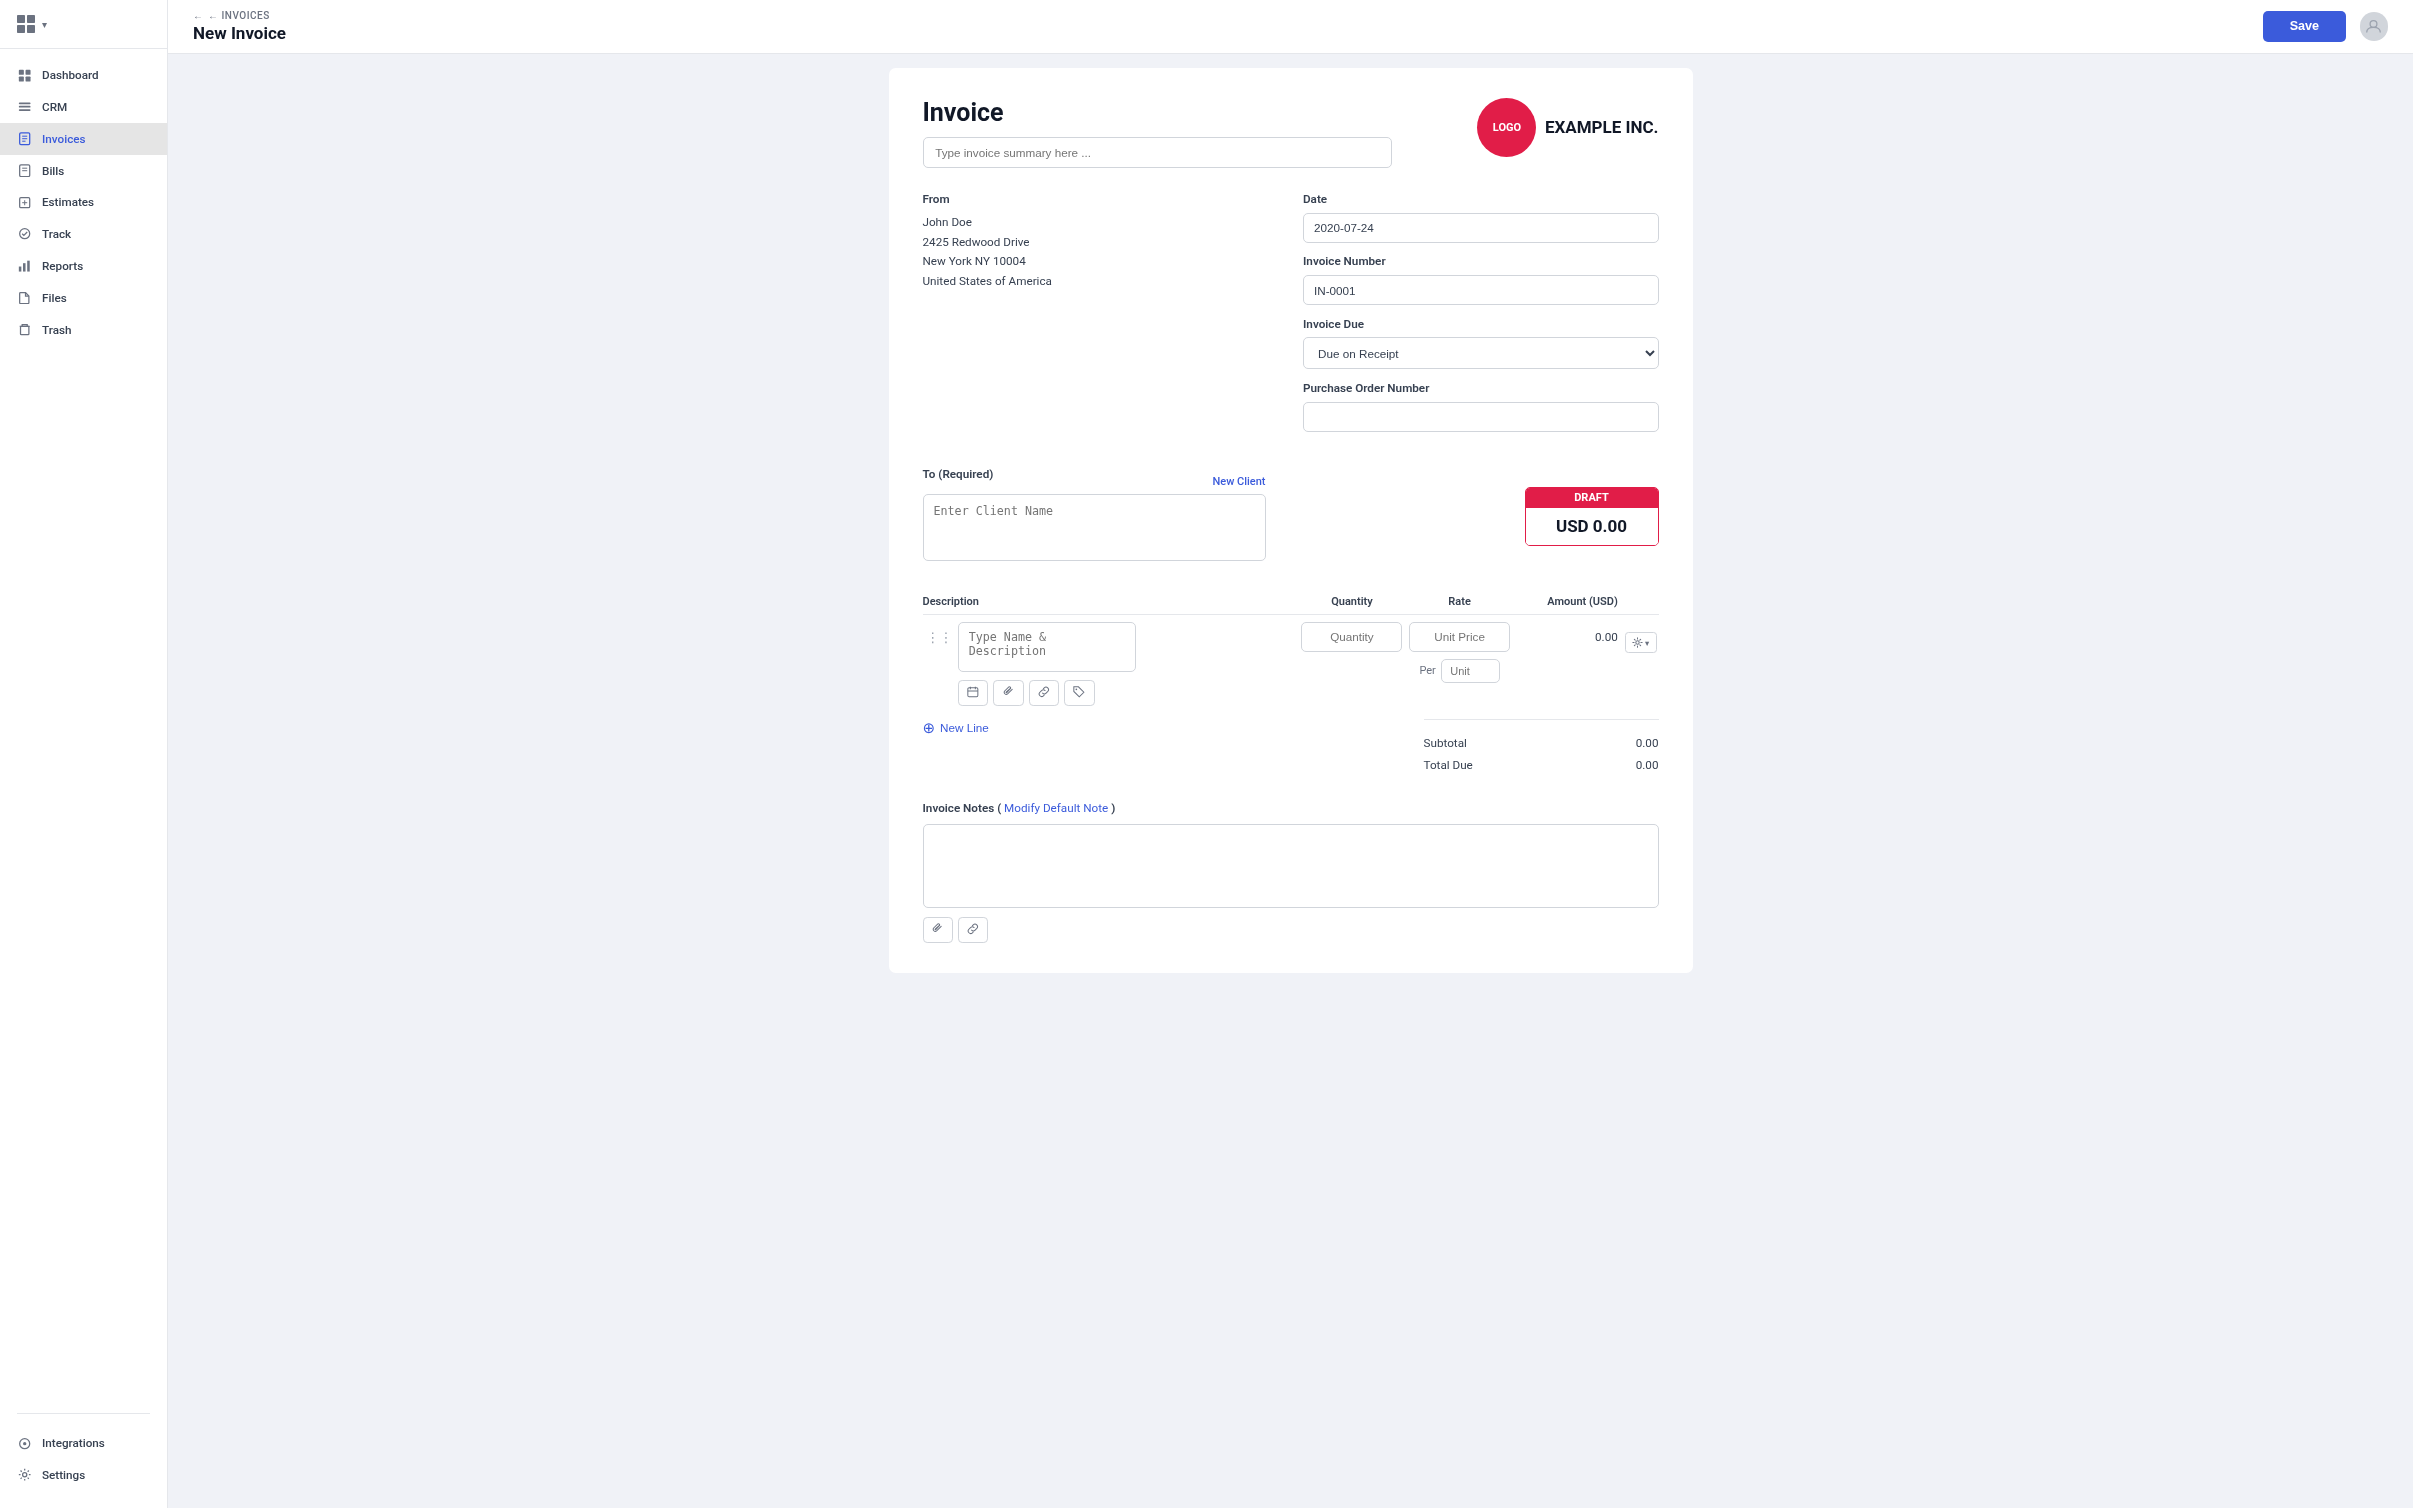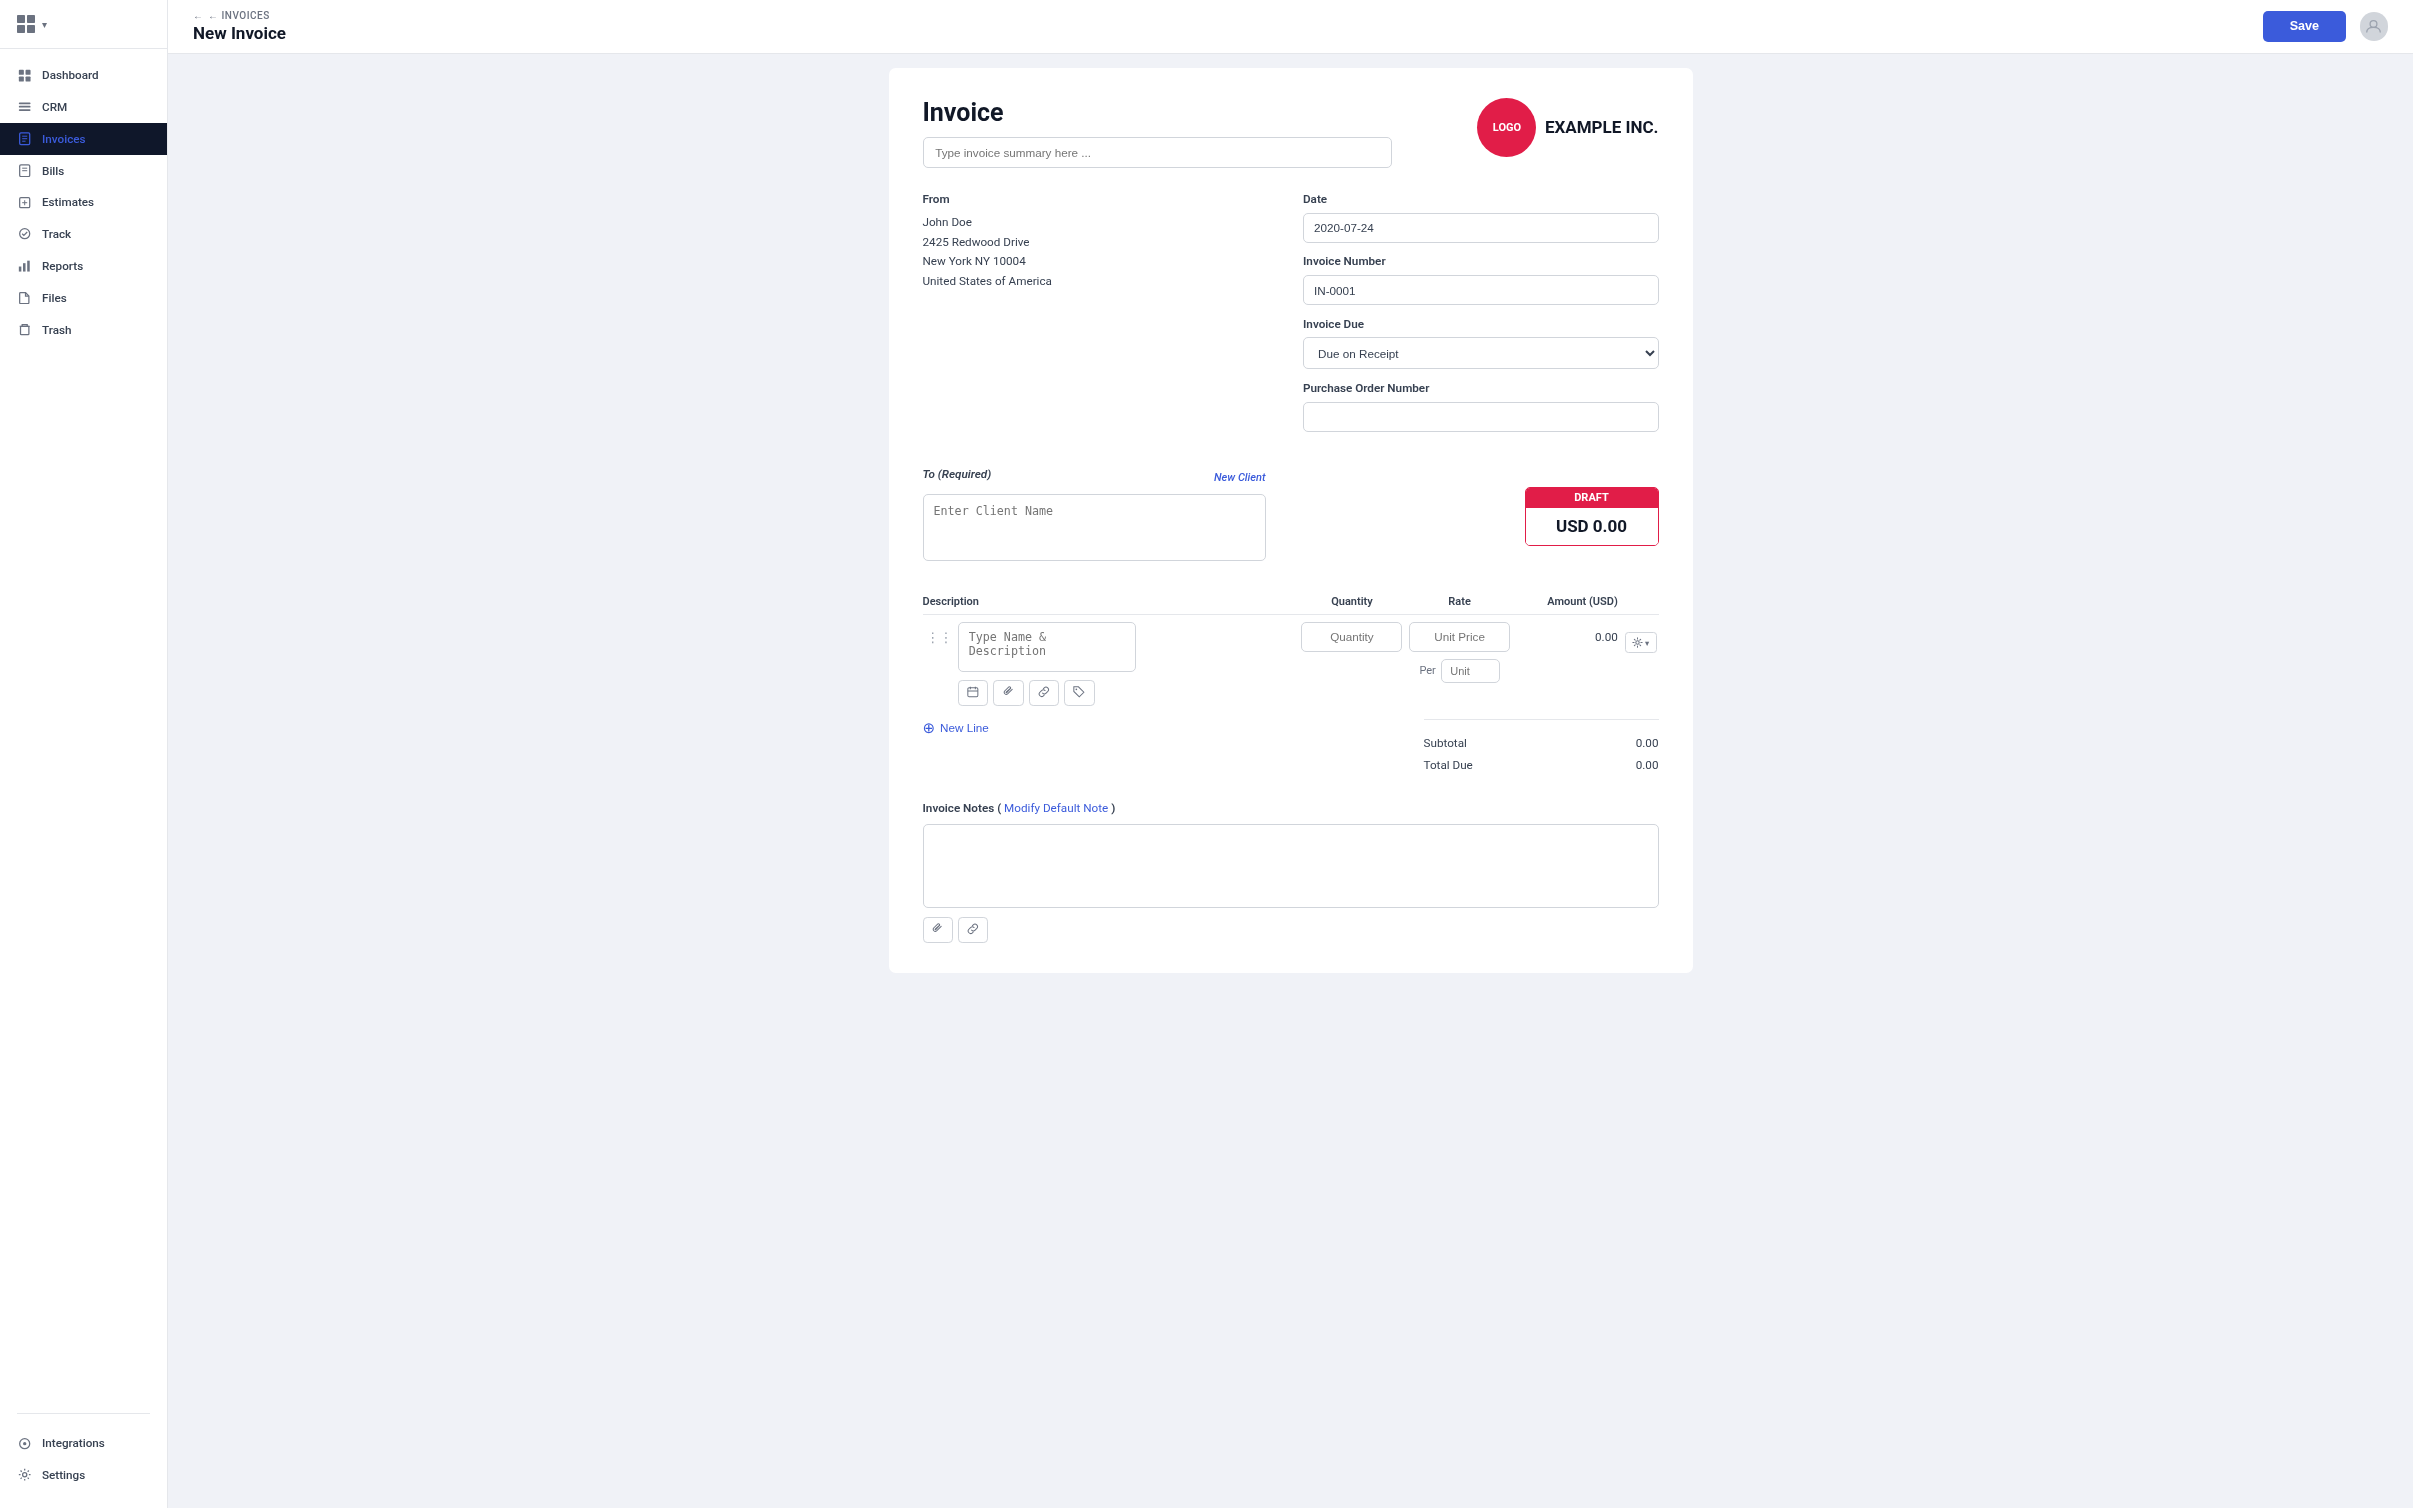--- a/index.html
+++ b/index.html
@@ -42,21 +42,21 @@
       align-items: center;
       gap: 10px;
       padding: 8.4px 17px;
       cursor: pointer;
       color: #374151;
       font-size: 11.7px;
       font-weight: 500;
       border-radius: 0;
       transition: background 0.15s;
     }
-    .sidebar-item.active { color: #3b5bdb; background: #0f172a; }
+    .sidebar-item.active { color: #3b5bdb; background: #e5e5e5; }
     .sidebar-item .icon { width: 15px; height: 15px; display: flex; align-items: center; justify-content: center; }
     .sidebar-divider { height: 0.8px; background: #e5e7eb; margin: 6.7px 17px; }
     .sidebar-bottom { padding: 6.7px 0 17px; }
 
     
     .main {
       flex: 1;
       display: flex;
       flex-direction: column;
       overflow: hidden;
@@ -190,23 +190,22 @@
     .to-date-row {
       display: flex;
       gap: 50px;
       margin-bottom: 23.5px;
       align-items: flex-start;
     }
     .to-section { flex: 1; }
     .to-header {
       display: flex;
       justify-content: space-between;
-      align-items: center;
+      align-items: flex-end;
       margin-bottom: 6.7px;
-      font-style: italic;
     }
     .new-client-link { color: #3b5bdb; font-size: 11px; text-decoration: none; cursor: pointer; font-weight: 500; }
     .client-textarea {
       width: 100%;
       height: 67px;
       padding: 8.4px 10px;
       border: 0.8px solid #d1d5db;
       border-radius: 5px;
       font-size: 11.7px;
       color: #9ca3af;

